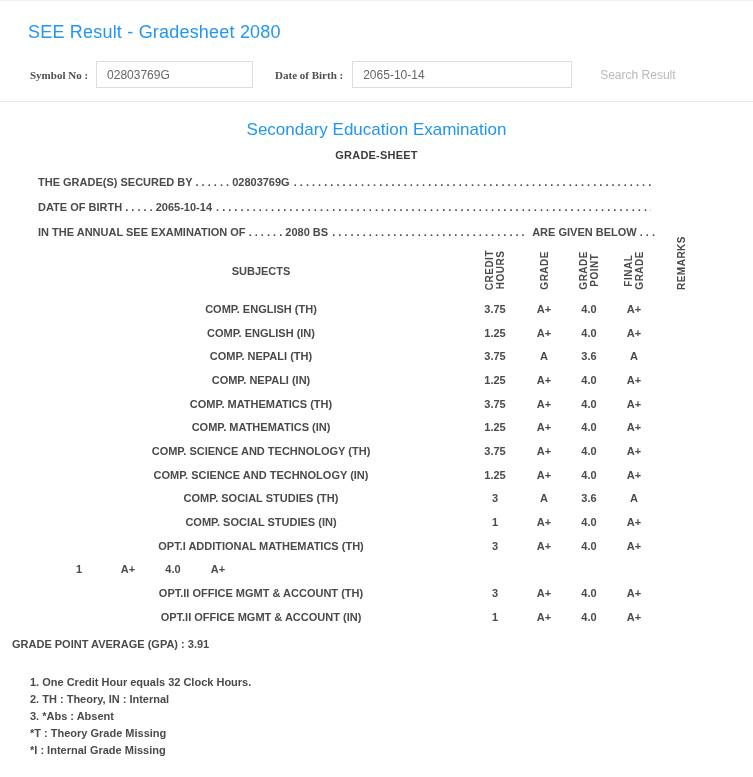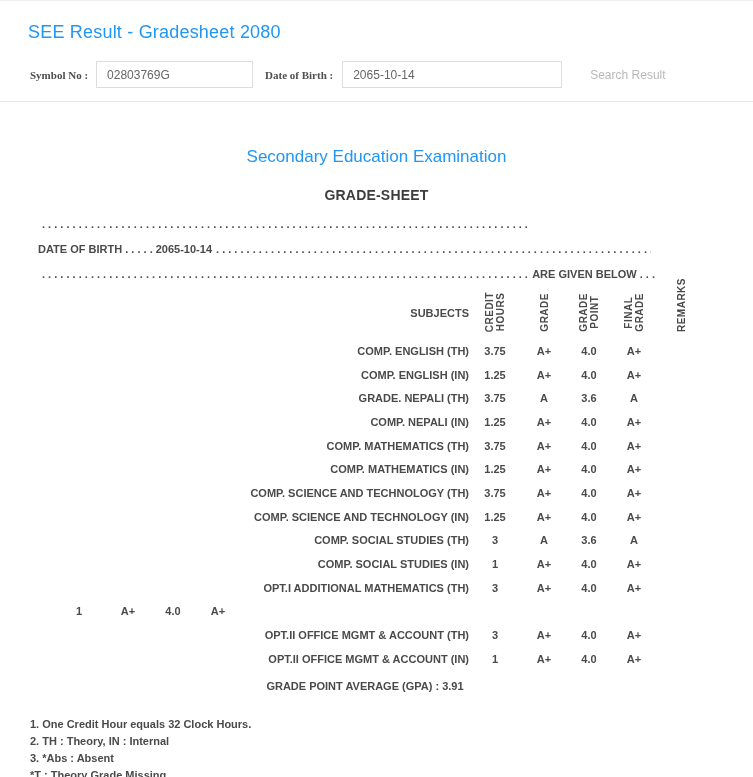--- a/index.html
+++ b/index.html
@@ -9,57 +9,57 @@
     font-family:"Liberation Sans", sans-serif;
     border-top:1px solid #f0f0f0;
   }
   .page-title {
     color:#2196f3; font-size:18px; font-weight:400;
     margin:21px 0 0 28px; letter-spacing:0.2px;
   }
   
   .search-form { display:flex; align-items:center; margin:18px 0 0 30px; }
   .form-label { font-size:11px; font-weight:700; color:#4f4f4f; white-space:nowrap;font-family:Liberation Serif, serif; }
-  .dob-label { margin-left:12px; }
+  .dob-label { margin-left:22px; }
   .txt-input {
     height:27px; border:1px solid #ddd; background:#fff;
     font-size:12px; color:#666; padding:12px 10px; font-family:inherit;
   }
   .symbol-input { width:157px; margin-left:8px; }
   .dob-input { width:220px; margin-left:9px; }
   .search-btn {
     margin-left:28px; background:none; border:none; cursor:pointer;
     color:#b9b9b9; font-size:12px; font-family:Liberation Sans, sans-serif;
   }
   .divider { border:none; border-top:1px solid #e8e8e8; margin-top:13px; }
 
   
-  .exam-title { color:#2196f3; font-size:17px; font-weight:400; text-align:center; margin-top:45px; }
-  .sheet-subtitle { text-align:center; font-size:14px; font-weight:700; color:#3d3d3d; margin-top:20px; letter-spacing:0.2px; }
+  .exam-title { color:#2196f3; font-size:17px; font-weight:400; text-align:center; margin-top:18px; }
+  .sheet-subtitle { text-align:center; font-size:11px; font-weight:700; color:#3d3d3d; margin-top:9px; letter-spacing:0.2px; }
 
   .dotlines { margin:8px 98px 0 38px; font-size:11px; font-weight:700; color:#4a4a4a; }
   .dotline { display:flex; align-items:center; white-space:nowrap; overflow:hidden; height:25px; }
   .dl-prefix, .dl-suffix { flex:0 0 auto; }
   .dl-fill { flex:1 1 auto; overflow:hidden; margin:0 4px; }
 
   .grade-table { margin:0 48px 0 53px; font-size:11px; font-weight:700; color:#4a4a4a; }
   .t-row { display:flex; align-items:center; height:23.7px; }
   .t-head { align-items:flex-end; height:46px; margin-bottom:7px; }
-  .col-subject { flex:1 1 auto; text-align:right; }
+  .col-subject { flex:1 1 auto; text-align:center; }
   .subjects-h { padding-bottom:13px; }
   .col { flex:0 0 auto; text-align:center; }
   .col-credit { width:52px; } .col-grade { width:46px; } .col-point { width:44px; }
   .col-final { width:46px; } .col-remarks { width:48px; }
   .vhead { display:flex; justify-content:center; align-items:flex-end; }
   .vtext {
     writing-mode:vertical-rl; transform:rotate(180deg);
     white-space:pre-line; font-size:10px; line-height:11px;
     font-weight:700; letter-spacing:0.5px;
   }
-  .gpa-line { text-align:center; margin:9px 28px 0 5px; font-size:11px; font-weight:700; color:#4a4a4a; }
+  .gpa-line { text-align:left; margin:9px 28px 0 12px; font-size:11px; font-weight:700; color:#4a4a4a; }
 
   .notes { margin:24px 0 0 30px; font-size:11px; font-weight:700; color:#4a4a4a; line-height:17px; }
   .note-indent { }
 </style>
 </head>
 <body>
 
 <h1 class="page-title">SEE Result - Gradesheet 2080</h1>
 
 <div class="search-form">
@@ -71,29 +71,31 @@
 </div>
 
 <hr class="divider">
 
 <div>
   <h2 class="exam-title">Secondary Education Examination</h2>
   <h3 class="sheet-subtitle">GRADE-SHEET</h3>
 
   <div class="dotlines">
     <div class="dotline">
+      <span class="dl-prefix">THE GRADE(S) SECURED BY . . . . . . 02803769G</span>
       <span class="dl-fill">. . . . . . . . . . . . . . . . . . . . . . . . . . . . . . . . . . . . . . . . . . . . . . . . . . . . . . . . . . . . . . . . . . . . . . . . . . . . . . . .</span>
       <span class="dl-suffix"></span>
     </div>
     <div class="dotline">
       <span class="dl-prefix">DATE OF BIRTH . . . . . 2065-10-14</span>
       <span class="dl-fill">. . . . . . . . . . . . . . . . . . . . . . . . . . . . . . . . . . . . . . . . . . . . . . . . . . . . . . . . . . . . . . . . . . . . . . . . . . . . . . . .</span>
       <span class="dl-suffix"></span>
     </div>
     <div class="dotline">
+      <span class="dl-prefix">IN THE ANNUAL SEE EXAMINATION OF . . . . . . 2080 BS</span>
       <span class="dl-fill">. . . . . . . . . . . . . . . . . . . . . . . . . . . . . . . . . . . . . . . . . . . . . . . . . . . . . . . . . . . . . . . . . . . . . . . . . . . . . . . .</span>
       <span class="dl-suffix">ARE GIVEN BELOW . . .</span>
     </div>
   </div>
 
   <div class="grade-table">
     <div class="t-row t-head">
       <span class="col-subject subjects-h">SUBJECTS</span>
       <span class="col col-credit vhead">
           <span class="vtext">CREDIT
@@ -125,21 +127,21 @@
     </div>
     <div class="t-row">
       <span class="col-subject">COMP. ENGLISH (IN)</span>
       <span class="col col-credit">1.25</span>
       <span class="col col-grade">A+</span>
       <span class="col col-point">4.0</span>
       <span class="col col-final">A+</span>
       <span class="col col-remarks"></span>
     </div>
     <div class="t-row">
-      <span class="col-subject">GRADE. NEPALI (TH)</span>
+      <span class="col-subject">COMP. NEPALI (TH)</span>
       <span class="col col-credit">3.75</span>
       <span class="col col-grade">A</span>
       <span class="col col-point">3.6</span>
       <span class="col col-final">A</span>
       <span class="col col-remarks"></span>
     </div>
     <div class="t-row">
       <span class="col-subject">COMP. NEPALI (IN)</span>
       <span class="col col-credit">1.25</span>
       <span class="col col-grade">A+</span>

